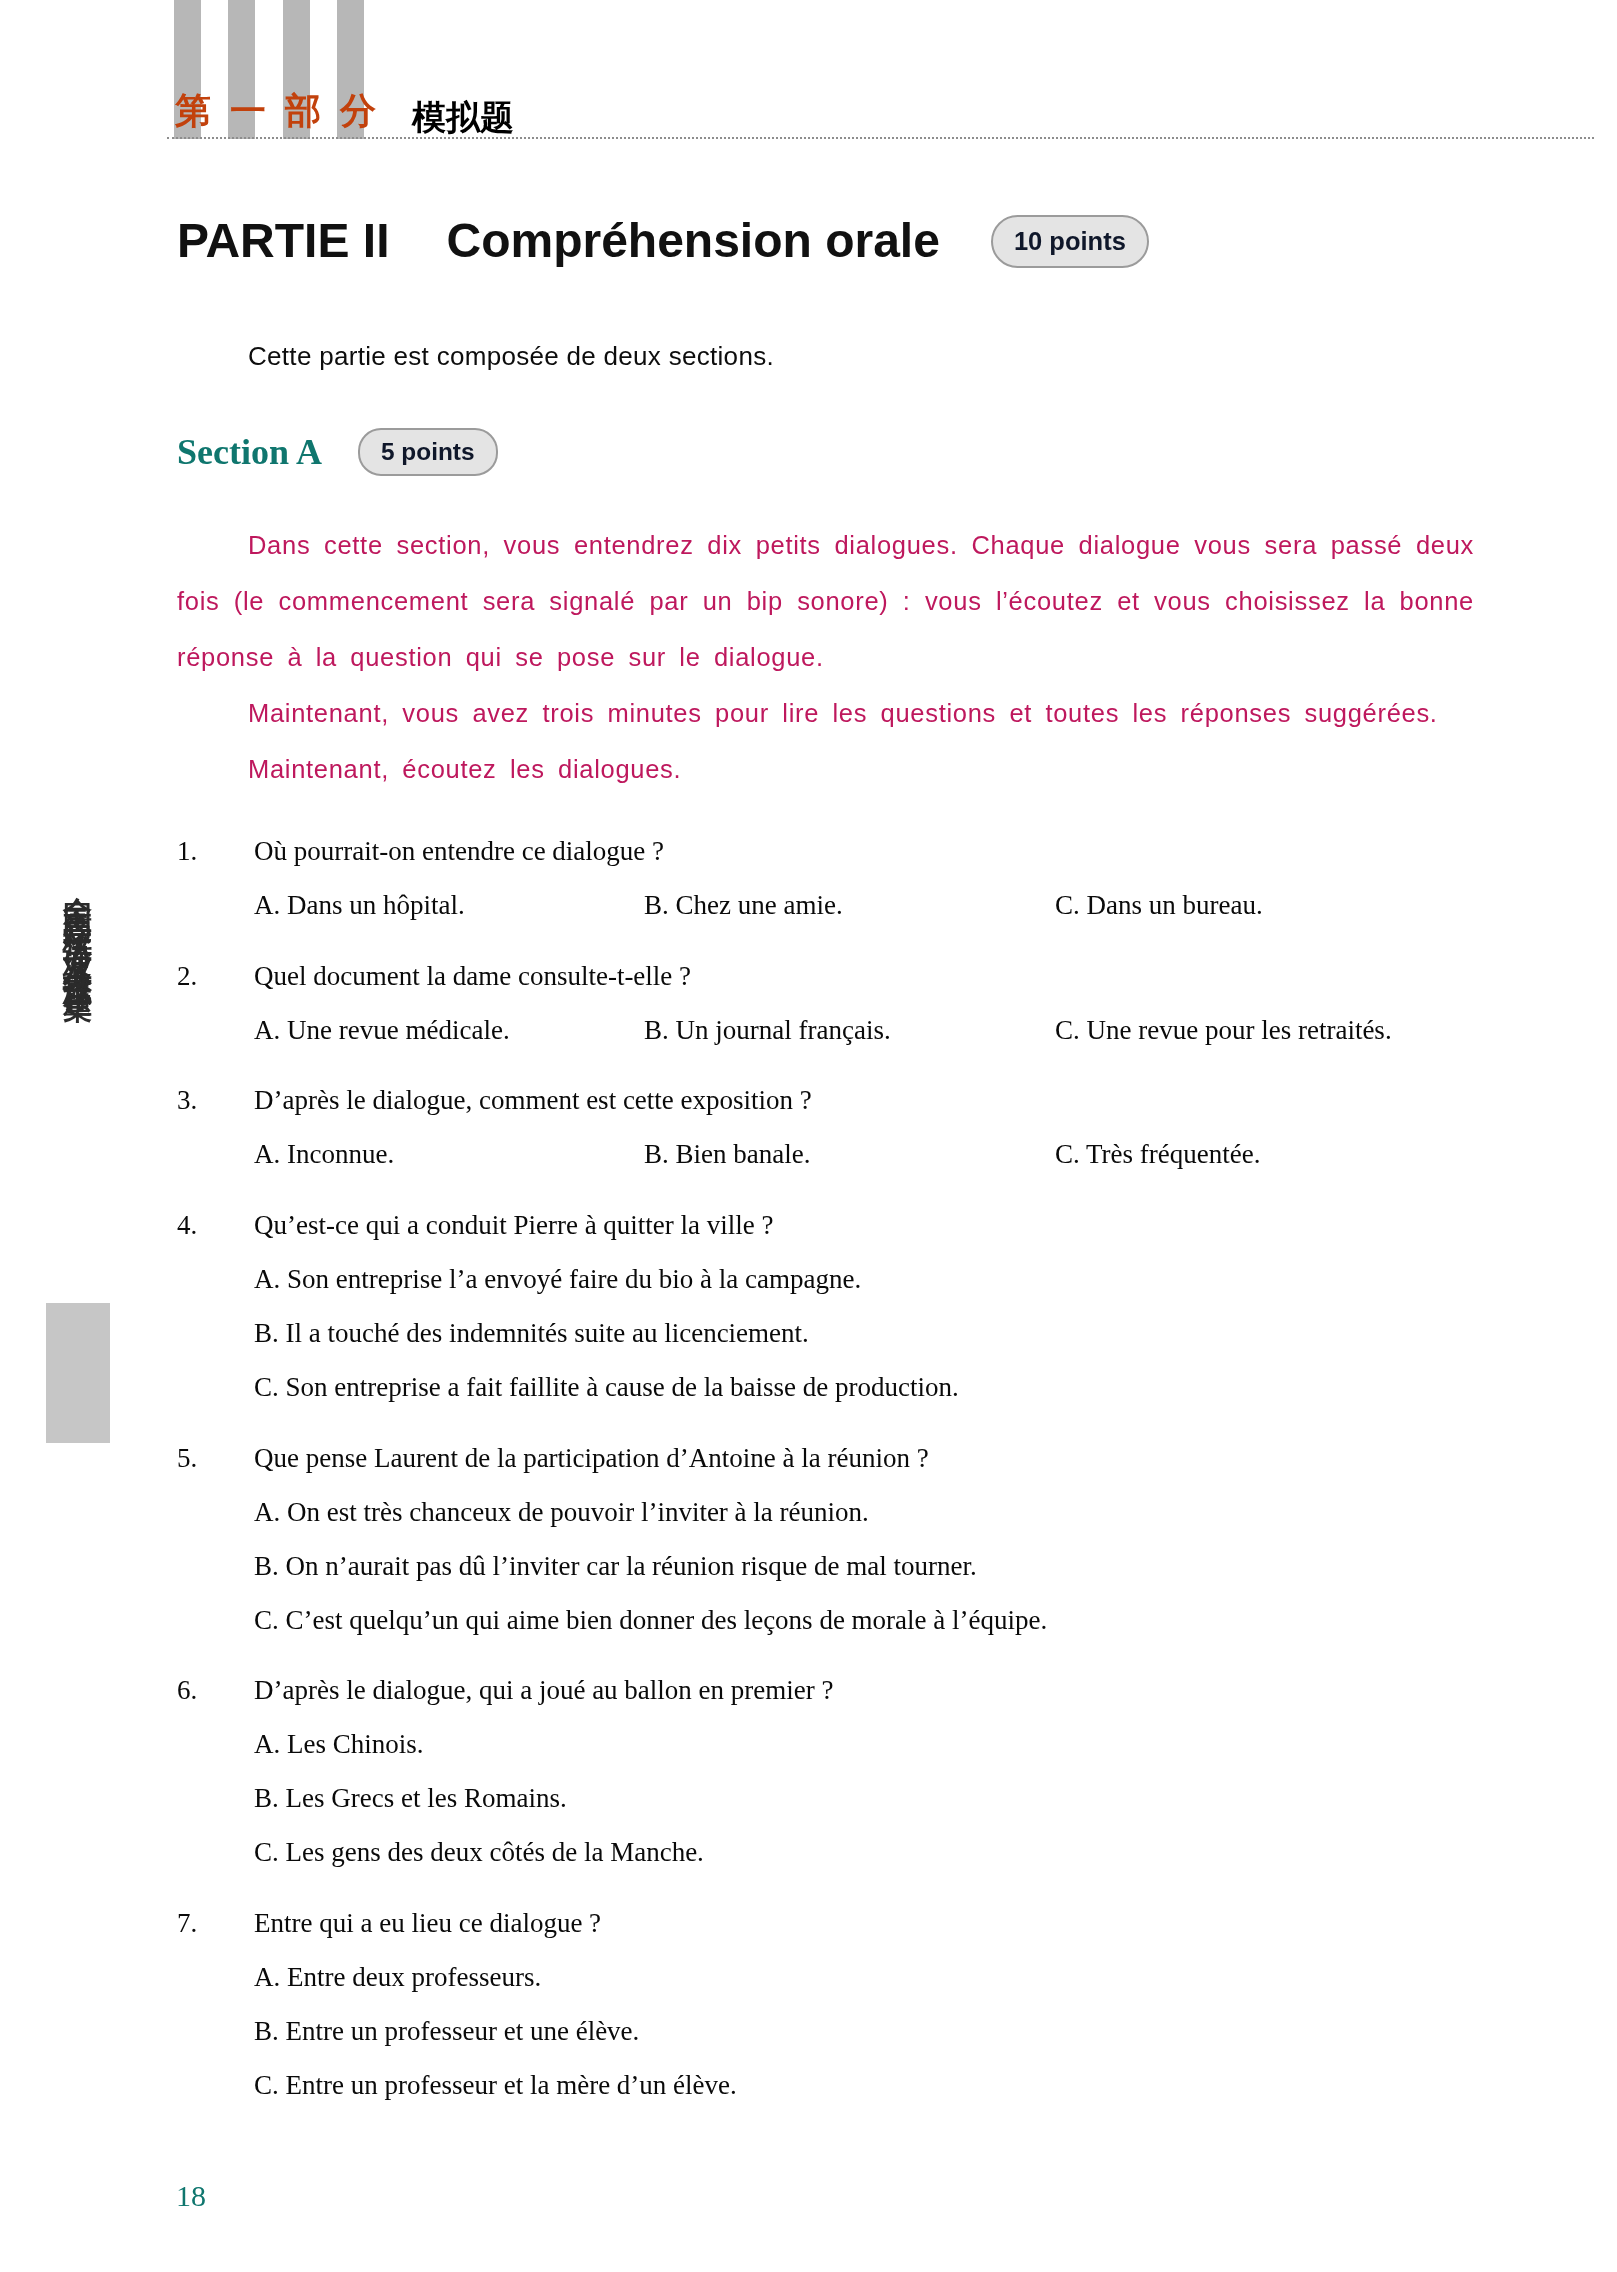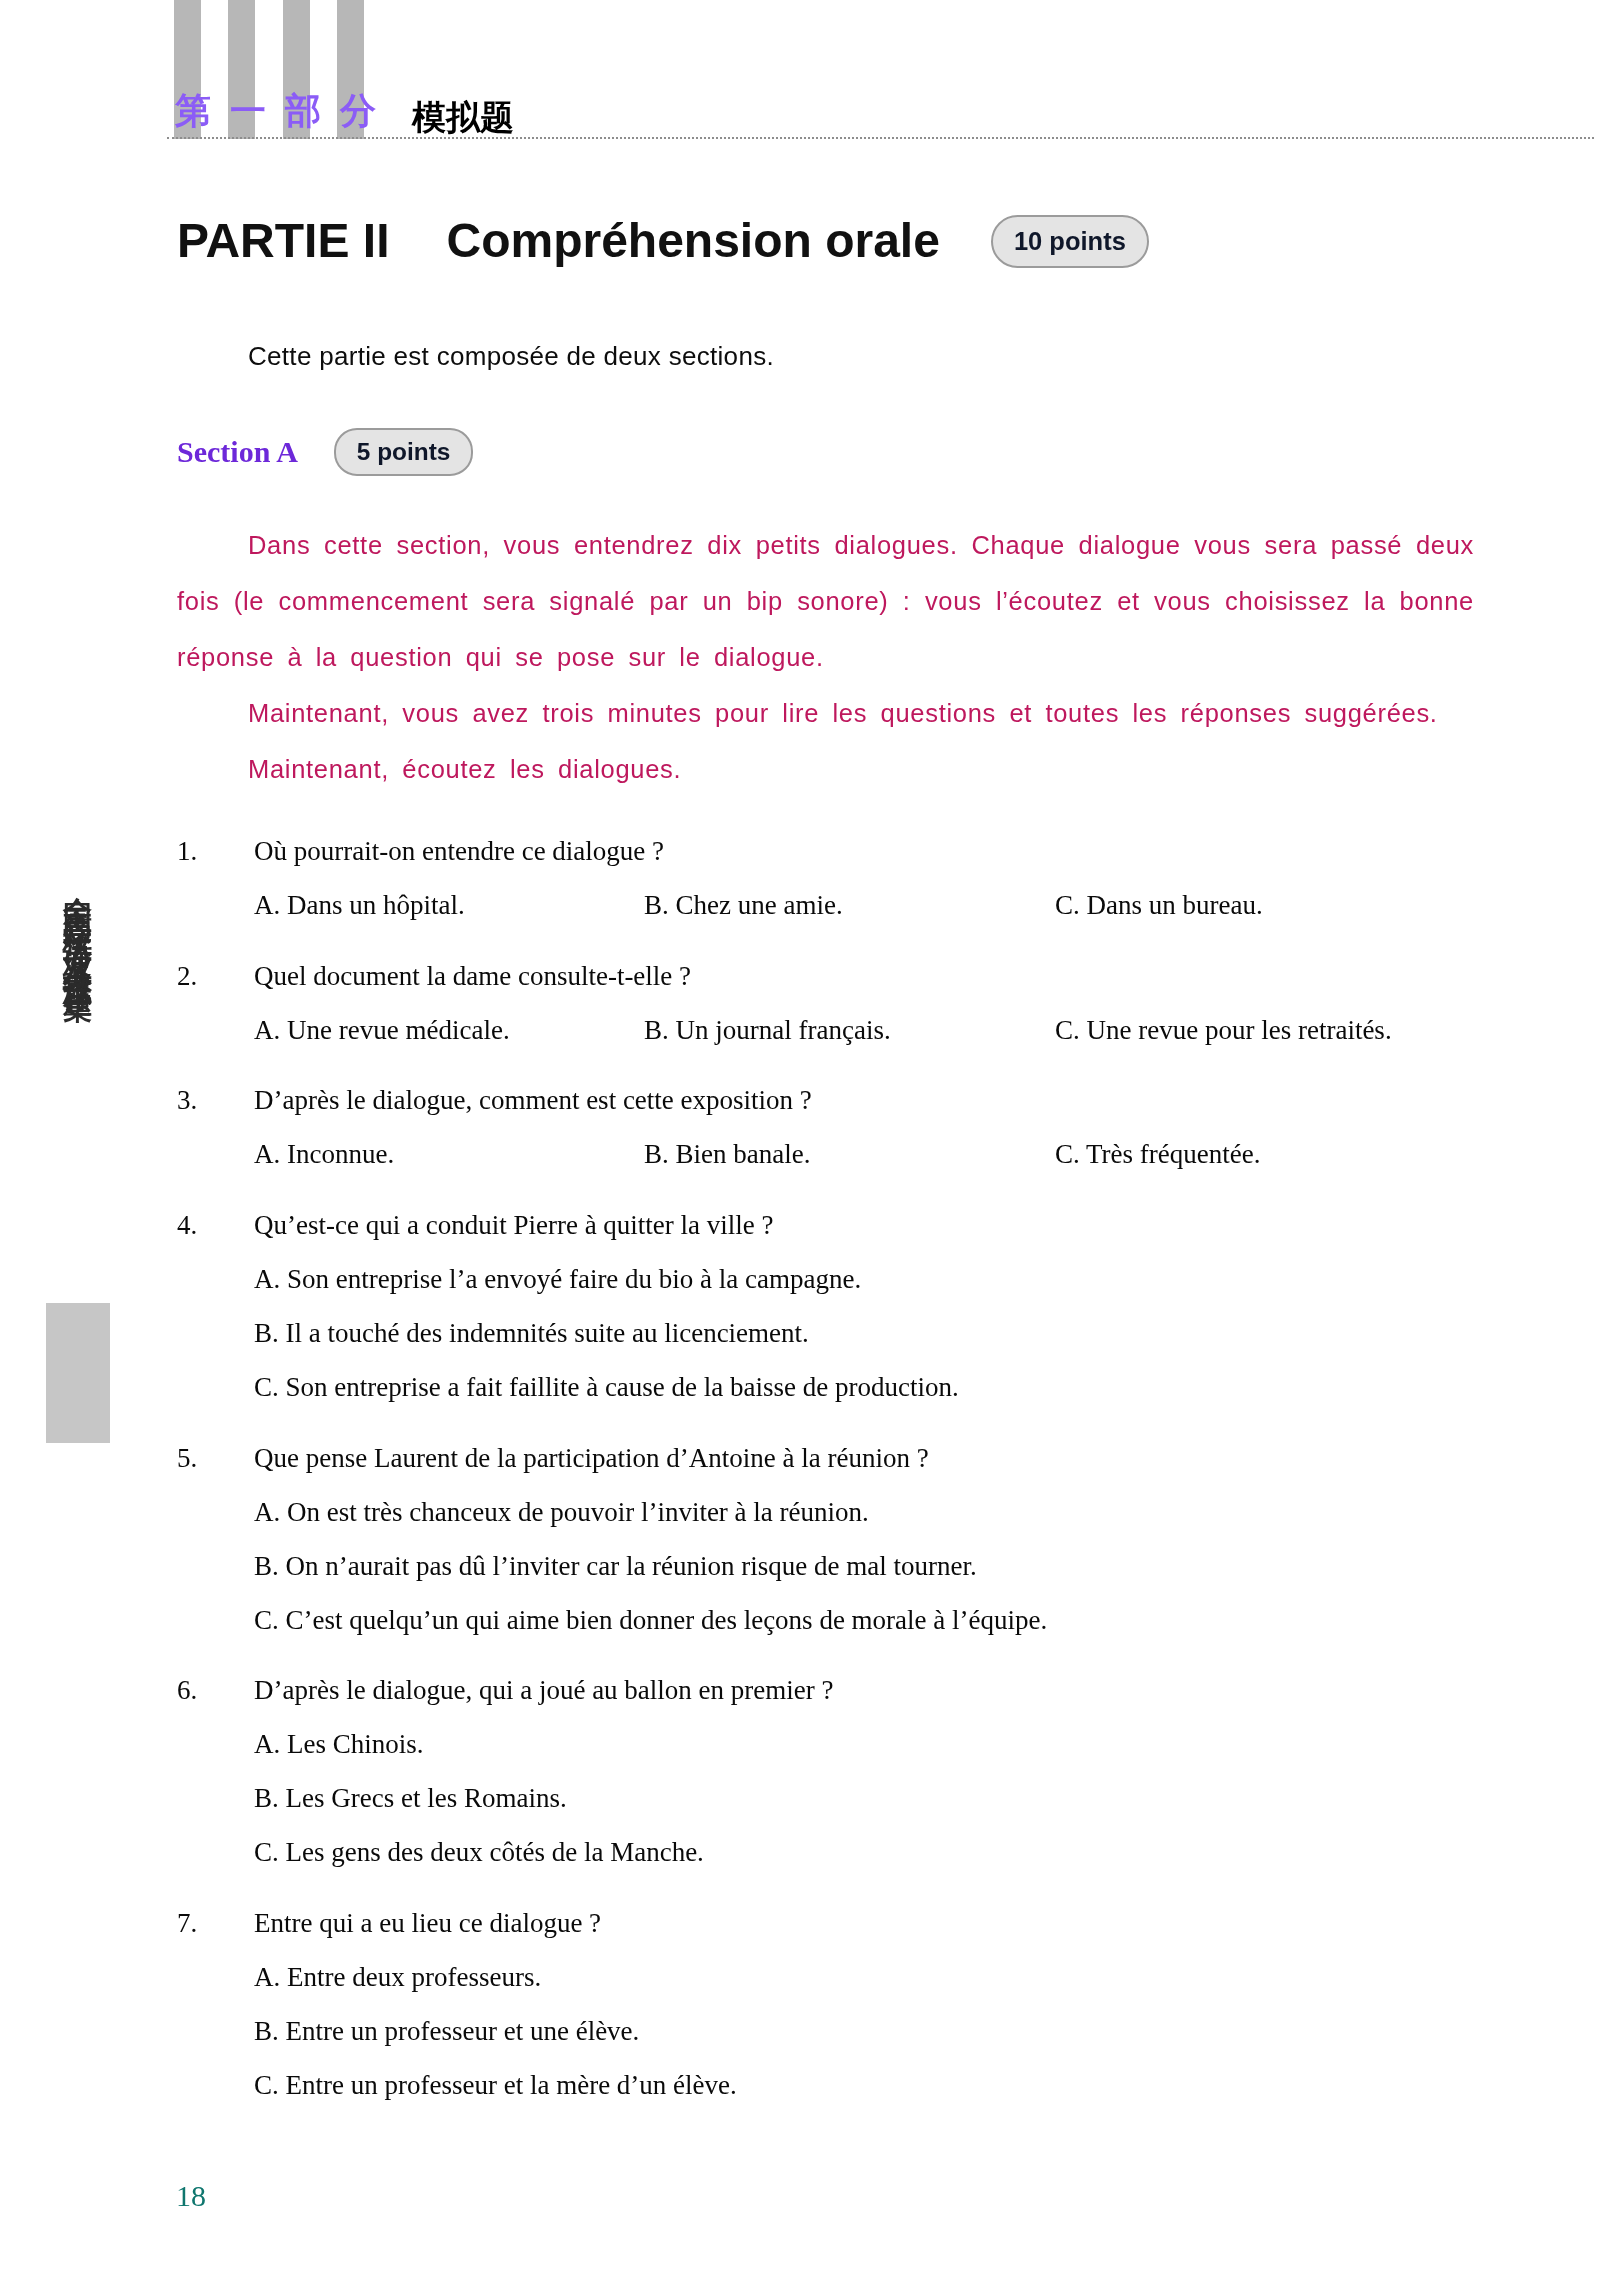--- a/index.html
+++ b/index.html
@@ -11,21 +11,21 @@
     color:#111;
     overflow:hidden;
   }
 
   
   .bar{position:absolute;top:0;width:27px;height:139px;background:#b7b7b7;}
   .bar.b1{left:174px;} .bar.b2{left:228px;} .bar.b3{left:283px;} .bar.b4{left:337px;}
   .header-part{
     position:absolute;left:175px;top:87px;
     font-family:"Liberation Sans",sans-serif;font-weight:bold;
-    font-size:36px;letter-spacing:19px;color:#8b5cf6;white-space:nowrap;
+    font-size:36px;letter-spacing:19px;color:#c2410c;white-space:nowrap;
   }
   .header-topic{
     position:absolute;left:412px;top:95px;
     font-family:"Liberation Sans",sans-serif;font-weight:bold;
     font-size:34px;color:#000;white-space:nowrap;
   }
   .dotted{
     position:absolute;left:167px;top:137px;width:1427px;height:0;
     border-bottom:2.8px dotted #8d8d8d;
   }
@@ -53,21 +53,21 @@
   }
   .badge.small{height:44px;font-size:24.4px;margin-left:36px;border-radius:23px;}
 
   .lead{
     margin:73px 0 0 0;padding-left:71px;
     font-family:"Liberation Sans",sans-serif;font-size:26px;font-weight:normal;
     letter-spacing:0.3px;color:#0d0d0d;
   }
 
   .section-head{margin-top:56px;display:flex;align-items:center;}
-  .section-title{font-family:"Liberation Serif",serif;font-weight:bold;font-size:30px;color:#6d28d9;}
+  .section-title{font-family:"Liberation Serif",serif;font-weight:bold;font-size:36px;color:#0f766e;}
 
   .paras{
     margin-top:41px;
     font-family:"Liberation Sans",sans-serif;font-size:25.5px;line-height:56px;
     text-align:justify;word-spacing:5.6px;letter-spacing:0.7px;color:#be185d;
   }
   .paras p{margin:0;text-indent:71px;}
 
   .questions{margin-top:27px;font-family:"Liberation Serif",serif;font-size:27px;line-height:54px;color:#0a0a0a;}
   .question{margin-bottom:16.7px;}

